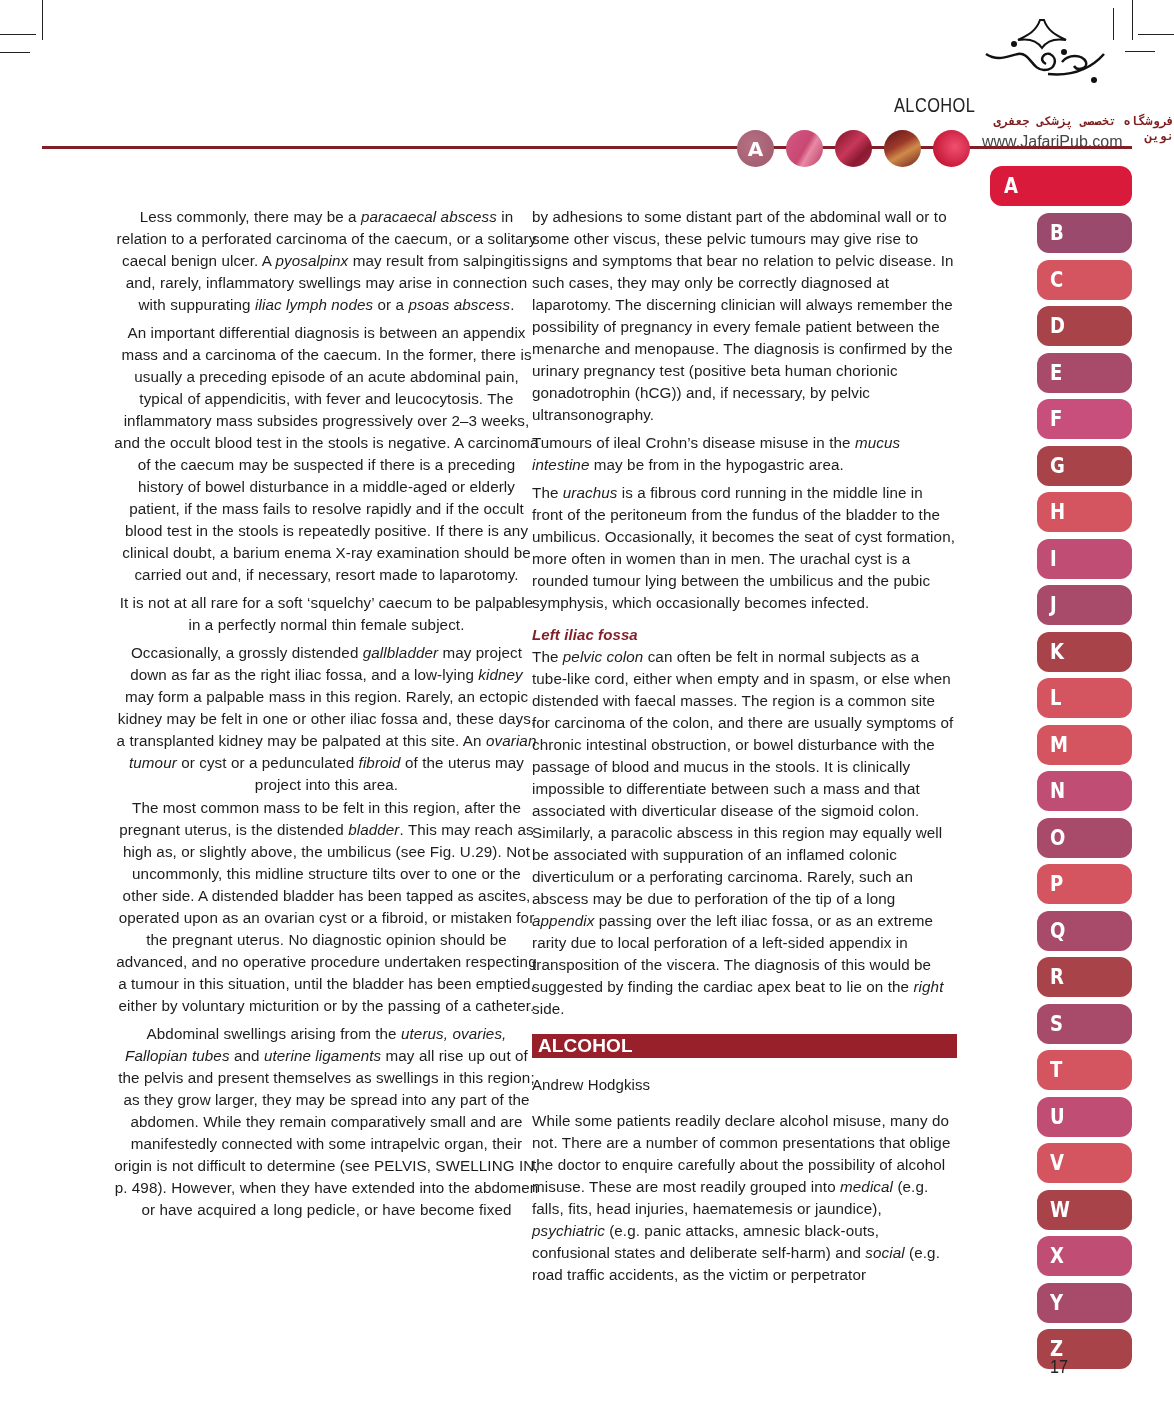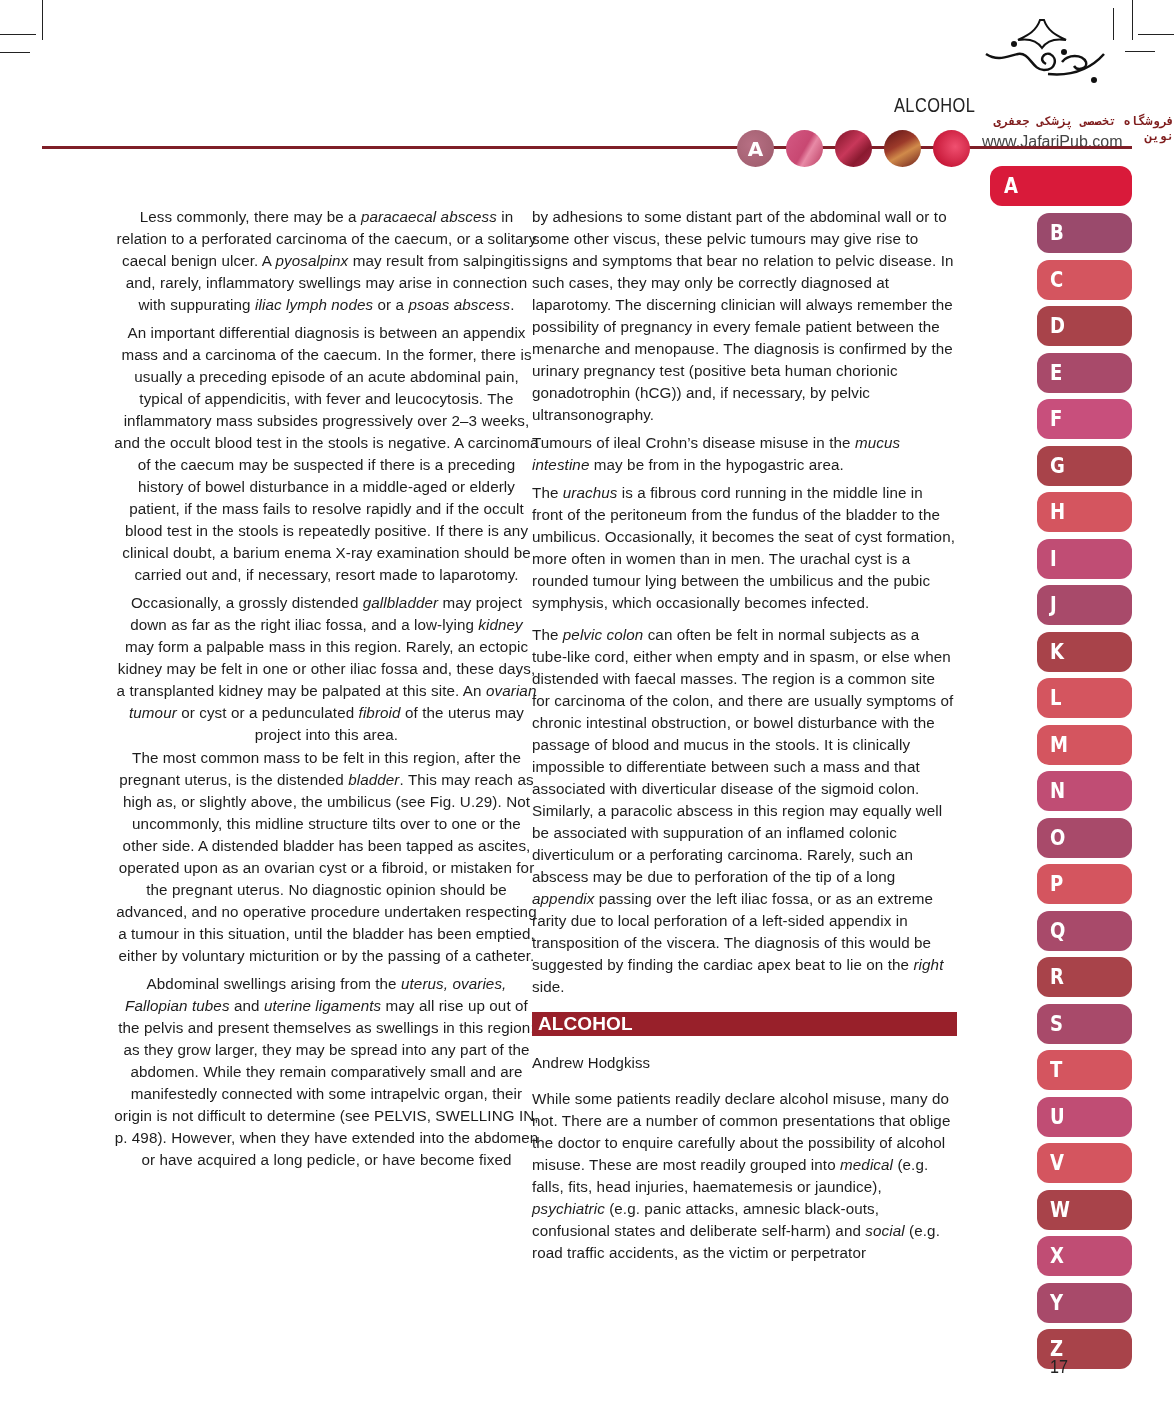--- a/index.html
+++ b/index.html
@@ -132,26 +132,28 @@
     <div class="tab" style="background: rgb(192, 77, 116); left: 1037px; width: 95px; top: 1236px; padding-left: 13px;"><span>X</span></div>
     <div class="tab" style="background: rgb(168, 74, 106); left: 1037px; width: 95px; top: 1282.5px; padding-left: 13px;"><span>Y</span></div>
     <div class="tab" style="background: rgb(168, 67, 74); left: 1037px; width: 95px; top: 1329px; padding-left: 13px;"><span>Z</span></div>
   </div>
 
 <div class="page-number">17</div>
 
 <div class="col col-left">
   <p><span>Less commonly, there may be a </span><em>paracaecal abscess</em><span> in relation to a perforated carcinoma of the caecum, or a solitary caecal benign ulcer. A </span><em>pyosalpinx</em><span> may result from salpingitis and, rarely, inflammatory swellings may arise in connection with suppurating </span><em>iliac lymph nodes</em><span> or a </span><em>psoas abscess</em><span>.</span></p>
   <p><span>An important differential diagnosis is between an appendix mass and a carcinoma of the caecum. In the former, there is usually a preceding episode of an acute abdominal pain, typical of appendicitis, with fever and leucocytosis. The inflammatory mass subsides progressively over 2–3 weeks, and the occult blood test in the stools is negative. A carcinoma of the caecum may be suspected if there is a preceding history of bowel disturbance in a middle-aged or elderly patient, if the mass fails to resolve rapidly and if the occult blood test in the stools is repeatedly positive. If there is any clinical doubt, a barium enema X-ray examination should be carried out and, if necessary, resort made to laparotomy.</span></p>
+  <p><span>It is not at all rare for a soft ‘squelchy’ caecum to be palpable in a perfectly normal thin female subject.</span></p>
   <p style="margin-bottom:1px;"><span>Occasionally, a grossly distended </span><em>gallbladder</em><span> may project down as far as the right iliac fossa, and a low-lying </span><em>kidney</em><span> may form a palpable mass in this region. Rarely, an ectopic kidney may be felt in one or other iliac fossa and, these days, a transplanted kidney may be palpated at this site. An </span><em>ovarian tumour</em><span> or cyst or a pedunculated </span><em>fibroid</em><span> of the uterus may project into this area.</span></p>
   <p><span>The most common mass to be felt in this region, after the pregnant uterus, is the distended </span><em>bladder</em><span>. This may reach as high as, or slightly above, the umbilicus (see Fig. U.29). Not uncommonly, this midline structure tilts over to one or the other side. A distended bladder has been tapped as ascites, operated upon as an ovarian cyst or a fibroid, or mistaken for the pregnant uterus. No diagnostic opinion should be advanced, and no operative procedure undertaken respecting a tumour in this situation, until the bladder has been emptied, either by voluntary micturition or by the passing of a catheter.</span></p>
   <p><span>Abdominal swellings arising from the </span><em>uterus, ovaries, Fallopian tubes</em><span> and </span><em>uterine ligaments</em><span> may all rise up out of the pelvis and present themselves as swellings in this region; as they grow larger, they may be spread into any part of the abdomen. While they remain comparatively small and are manifestedly connected with some intrapelvic organ, their origin is not difficult to determine (see PELVIS, SWELLING IN, p. 498). However, when they have extended into the abdomen or have acquired a long pedicle, or have become fixed</span></p>
 </div>
 
 <div class="col col-right">
   <p><span>by adhesions to some distant part of the abdominal wall or to some other viscus, these pelvic tumours may give rise to signs and symptoms that bear no relation to pelvic disease. In such cases, they may only be correctly diagnosed at laparotomy. The discerning clinician will always remember the possibility of pregnancy in every female patient between the menarche and menopause. The diagnosis is confirmed by the urinary pregnancy test (positive beta human chorionic gonadotrophin (hCG)) and, if necessary, by pelvic ultransonography.</span></p>
   <p><span>Tumours of ileal Crohn’s disease misuse in the </span><em>mucus intestine</em><span> may be from in the hypogastric area.</span></p>
   <p style="margin-bottom:10px;"><span>The </span><em>urachus</em><span> is a fibrous cord running in the middle line in front of the peritoneum from the fundus of the bladder to the umbilicus. Occasionally, it becomes the seat of cyst formation, more often in women than in men. The urachal cyst is a rounded tumour lying between the umbilicus and the pubic symphysis, which occasionally becomes infected.</span></p>
+  <div class="subhead">Left iliac fossa</div>
   <p><span>The </span><em>pelvic colon</em><span> can often be felt in normal subjects as a tube-like cord, either when empty and in spasm, or else when distended with faecal masses. The region is a common site for carcinoma of the colon, and there are usually symptoms of chronic intestinal obstruction, or bowel disturbance with the passage of blood and mucus in the stools. It is clinically impossible to differentiate between such a mass and that associated with diverticular disease of the sigmoid colon. Similarly, a paracolic abscess in this region may equally well be associated with suppuration of an inflamed colonic diverticulum or a perforating carcinoma. Rarely, such an abscess may be due to perforation of the tip of a long </span><em>appendix</em><span> passing over the left iliac fossa, or as an extreme rarity due to local perforation of a left-sided appendix in transposition of the viscera. The diagnosis of this would be suggested by finding the cardiac apex beat to lie on the </span><em>right</em><span> side.</span></p>
   <div class="section-bar">ALCOHOL</div>
   <div class="author">Andrew Hodgkiss</div>
   <p><span>While some patients readily declare alcohol misuse, many do not. There are a number of common presentations that oblige the doctor to enquire carefully about the possibility of alcohol misuse. These are most readily grouped into </span><em>medical</em><span> (e.g. falls, fits, head injuries, haematemesis or jaundice), </span><em>psychiatric</em><span> (e.g. panic attacks, amnesic black-outs, confusional states and deliberate self-harm) and </span><em>social</em><span> (e.g. road traffic accidents, as the victim or perpetrator</span></p>
 </div>
 
 </body></html>

